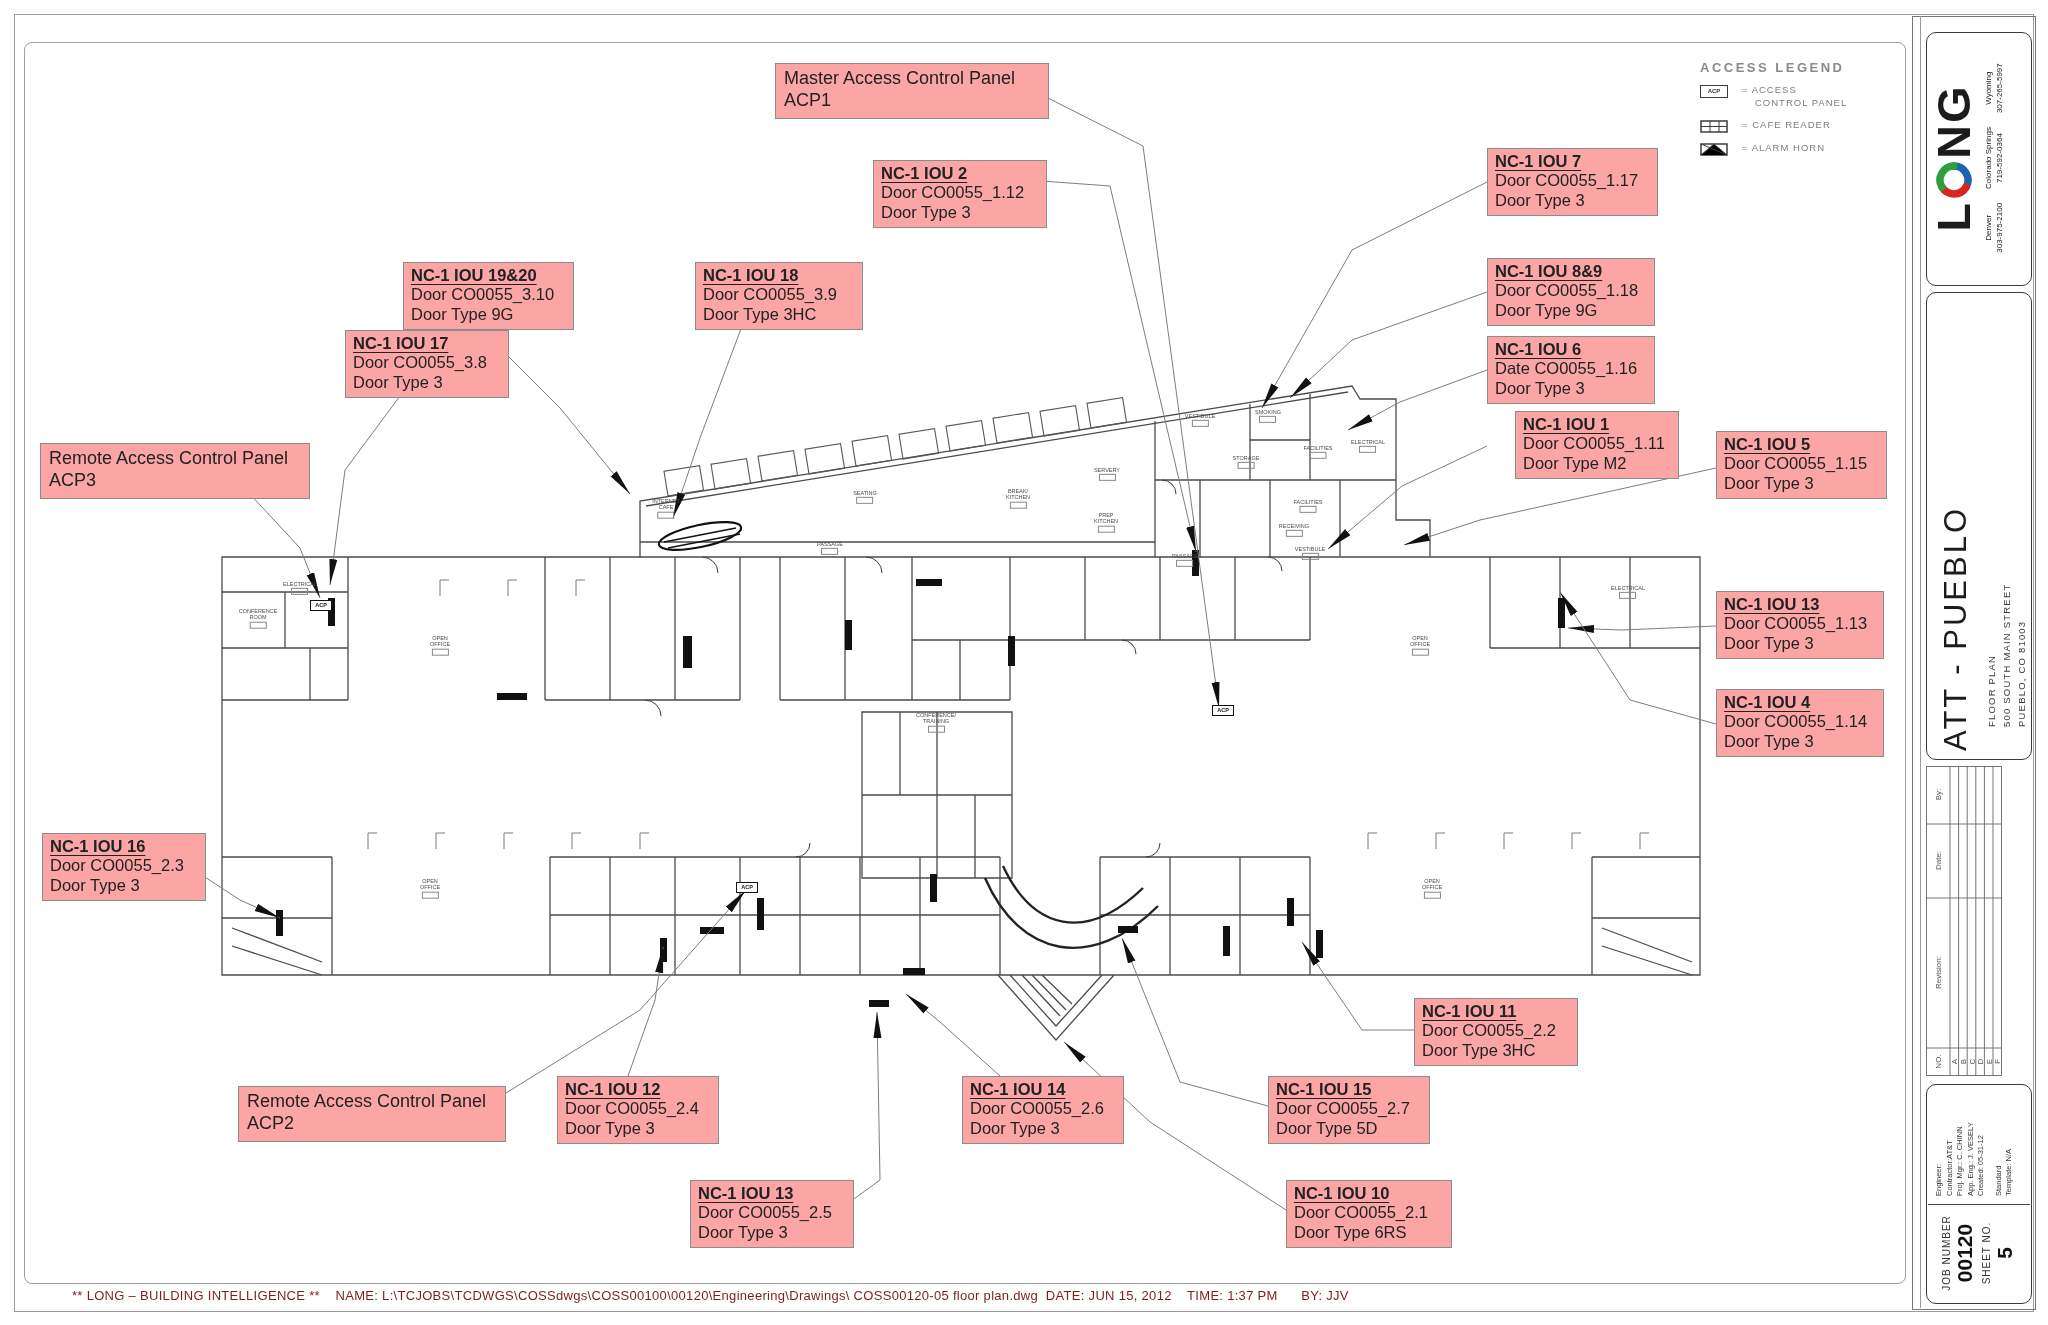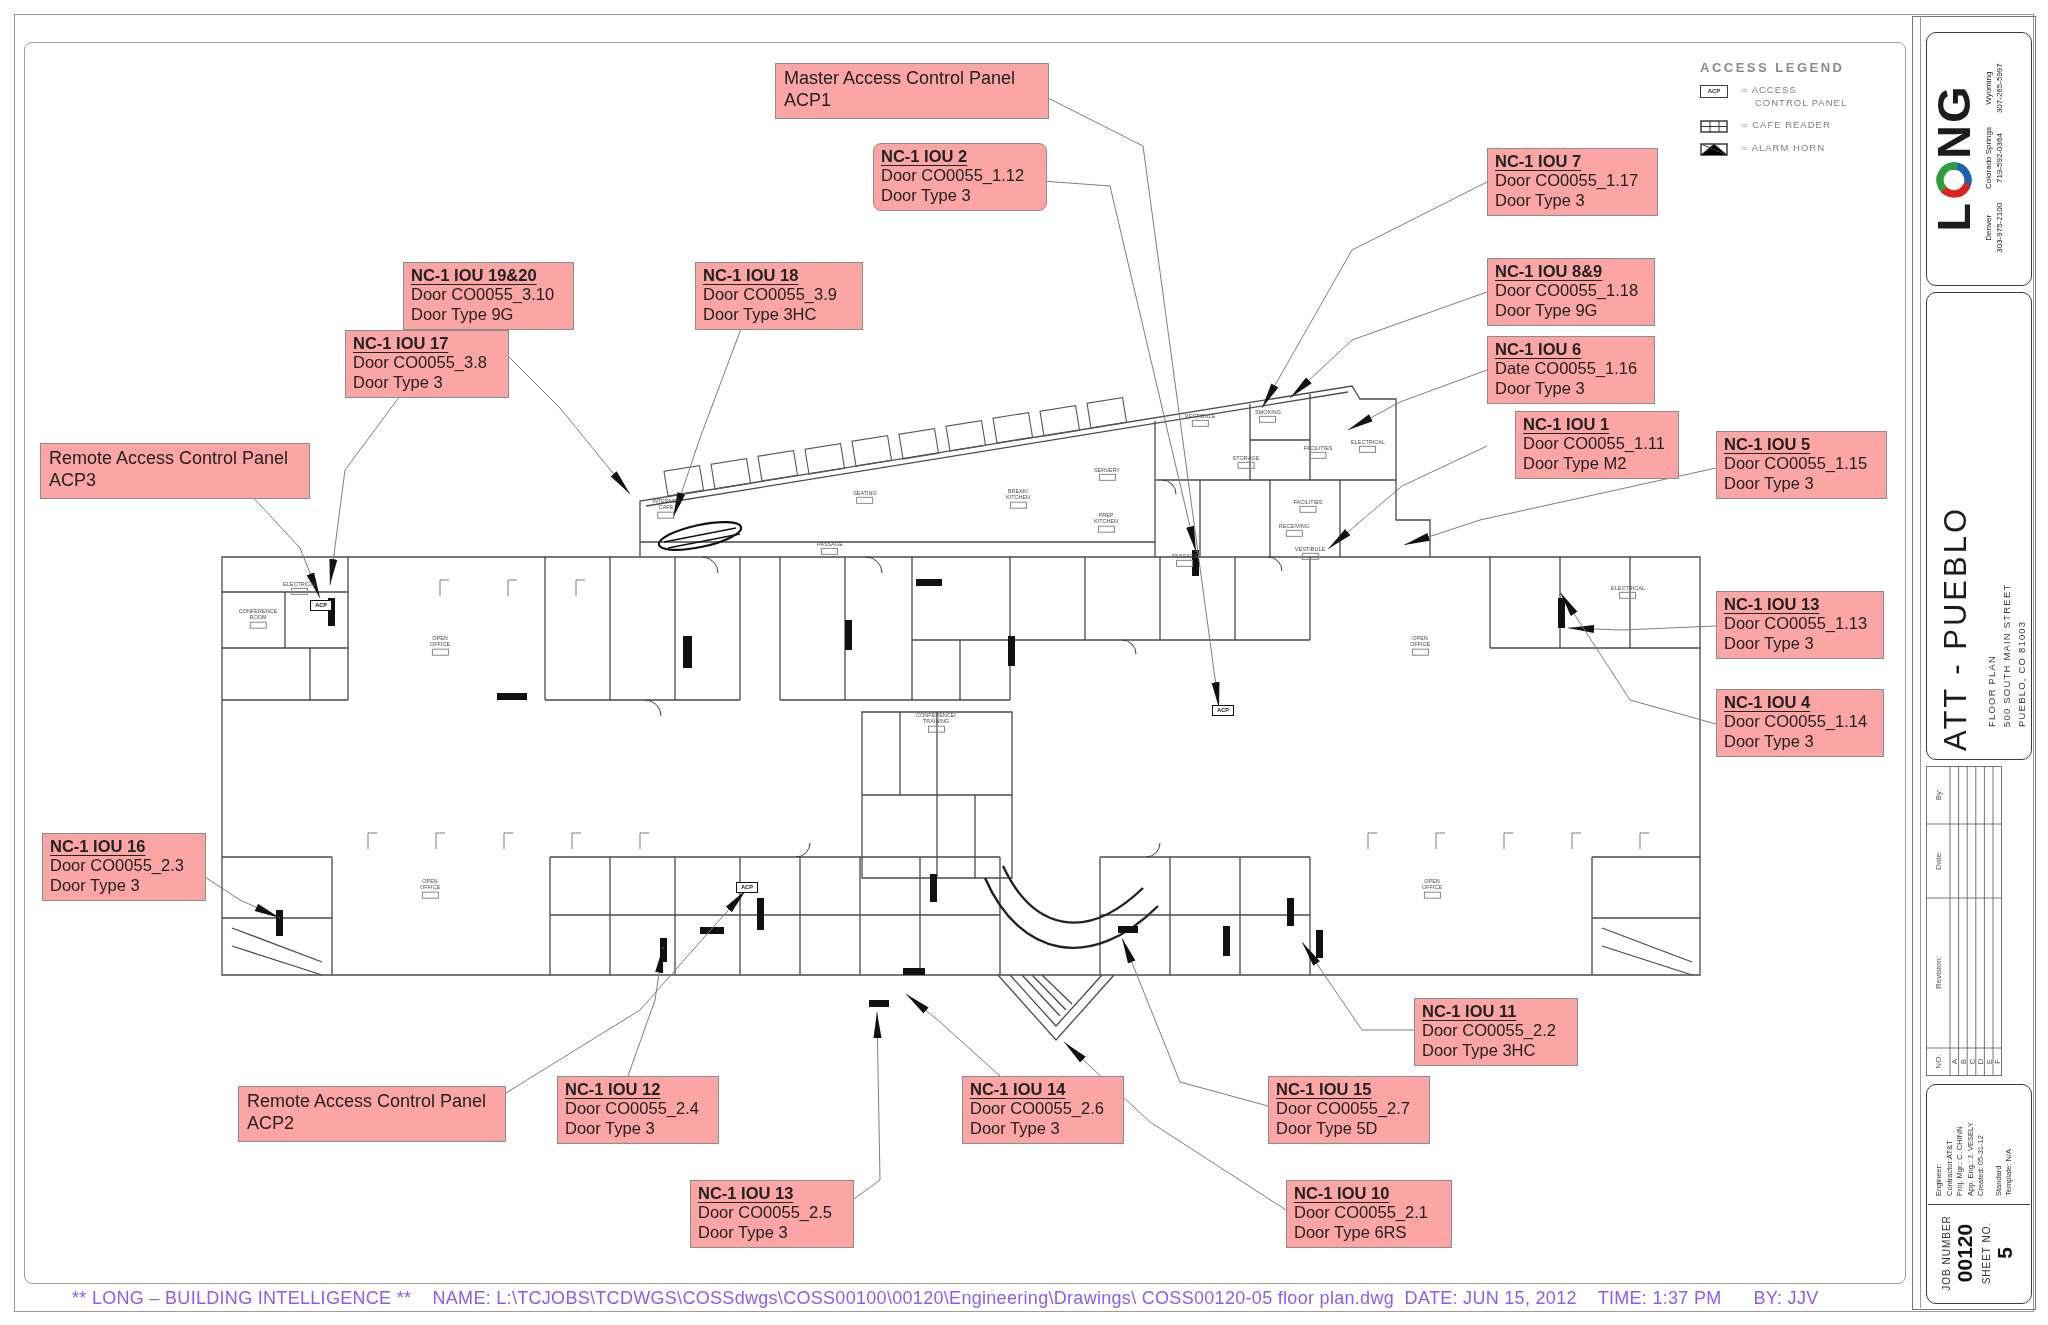--- a/index.html
+++ b/index.html
@@ -6,21 +6,21 @@
   body{width:2048px;height:1325px;position:relative;background:#ffffff;
        font-family:"Liberation Sans", sans-serif;color:#1a1a1a;overflow:hidden;}
 
   
   .sheet-border{position:absolute;left:14px;top:14px;width:2018px;height:1296px;
        border:1px solid #9a9a9a;}
   .drawing-frame{position:absolute;left:24px;top:42px;width:1880px;height:1240px;
        border:1px solid #9f9f9f;border-radius:8px;}
 
   
-  .footer-text{position:absolute;left:72px;top:1288px;font-size:18px;color:#8b5cf6;
+  .footer-text{position:absolute;left:72px;top:1288px;font-size:13px;color:#7f1d1d;
        white-space:pre;letter-spacing:0.3px;}
 
   
   .legend{position:absolute;left:1700px;top:60px;width:190px;}
   .legend-title{font-size:13px;letter-spacing:2.5px;color:#8a8a8a;margin-bottom:9px;font-weight:bold;}
   .leg-row{display:flex;align-items:flex-start;margin-bottom:9px;}
   .leg-icon-wrap{width:42px;flex:0 0 42px;padding-top:1px;}
   .icon-acp{width:26px;height:11px;border:1.5px solid #3c3c3c;
        font-weight:bold;font-size:6px;line-height:11px;text-align:center;color:#333;}
   .leg-label{font-size:9.5px;letter-spacing:1px;color:#7d7d7d;line-height:1.35;}
@@ -299,21 +299,21 @@
 <div id="acp-layer">
     <div class="acp-marker" style="left: 1212px; top: 705px;">ACP</div>
     <div class="acp-marker" style="left: 310px; top: 600px;">ACP</div>
     <div class="acp-marker" style="left: 736px; top: 882px;">ACP</div>
   </div>
 <div id="callouts">
     <div class="callout panel" style="left: 775px; top: 63px; width: 256px;">
       <div class="co-line">Master Access Control Panel</div>
       <div class="co-line">ACP1</div>
     </div>
-    <div class="callout" style="left: 873px; top: 143px; width: 158px; border-radius: 8px;">
+    <div class="callout" style="left: 873px; top: 160px; width: 158px;">
       <div class="co-title">NC-1 IOU 2</div>
       <div class="co-line">Door CO0055_1.12</div>
       <div class="co-line">Door Type 3</div>
     </div>
     <div class="callout" style="left: 1487px; top: 148px; width: 155px;">
       <div class="co-title">NC-1 IOU 7</div>
       <div class="co-line">Door CO0055_1.17</div>
       <div class="co-line">Door Type 3</div>
     </div>
     <div class="callout" style="left: 403px; top: 262px; width: 155px;">

